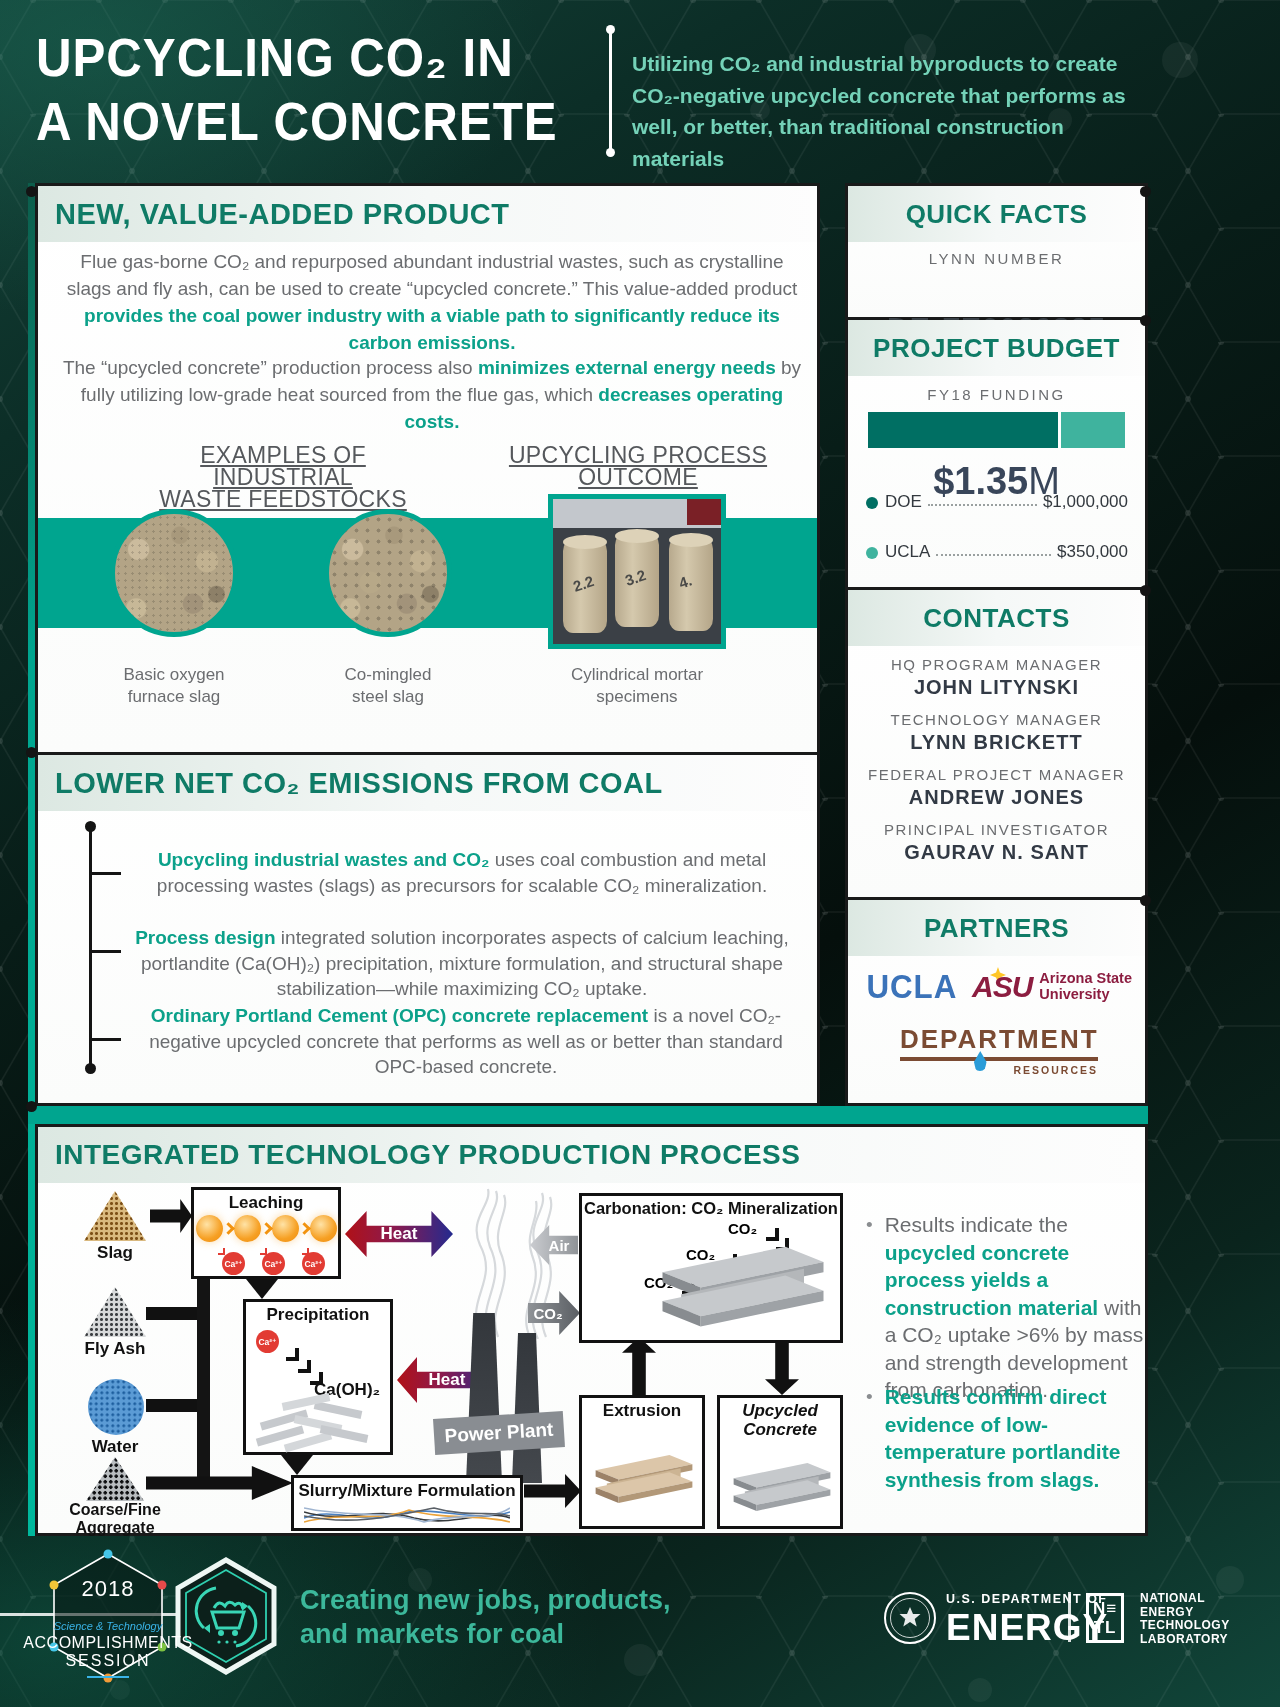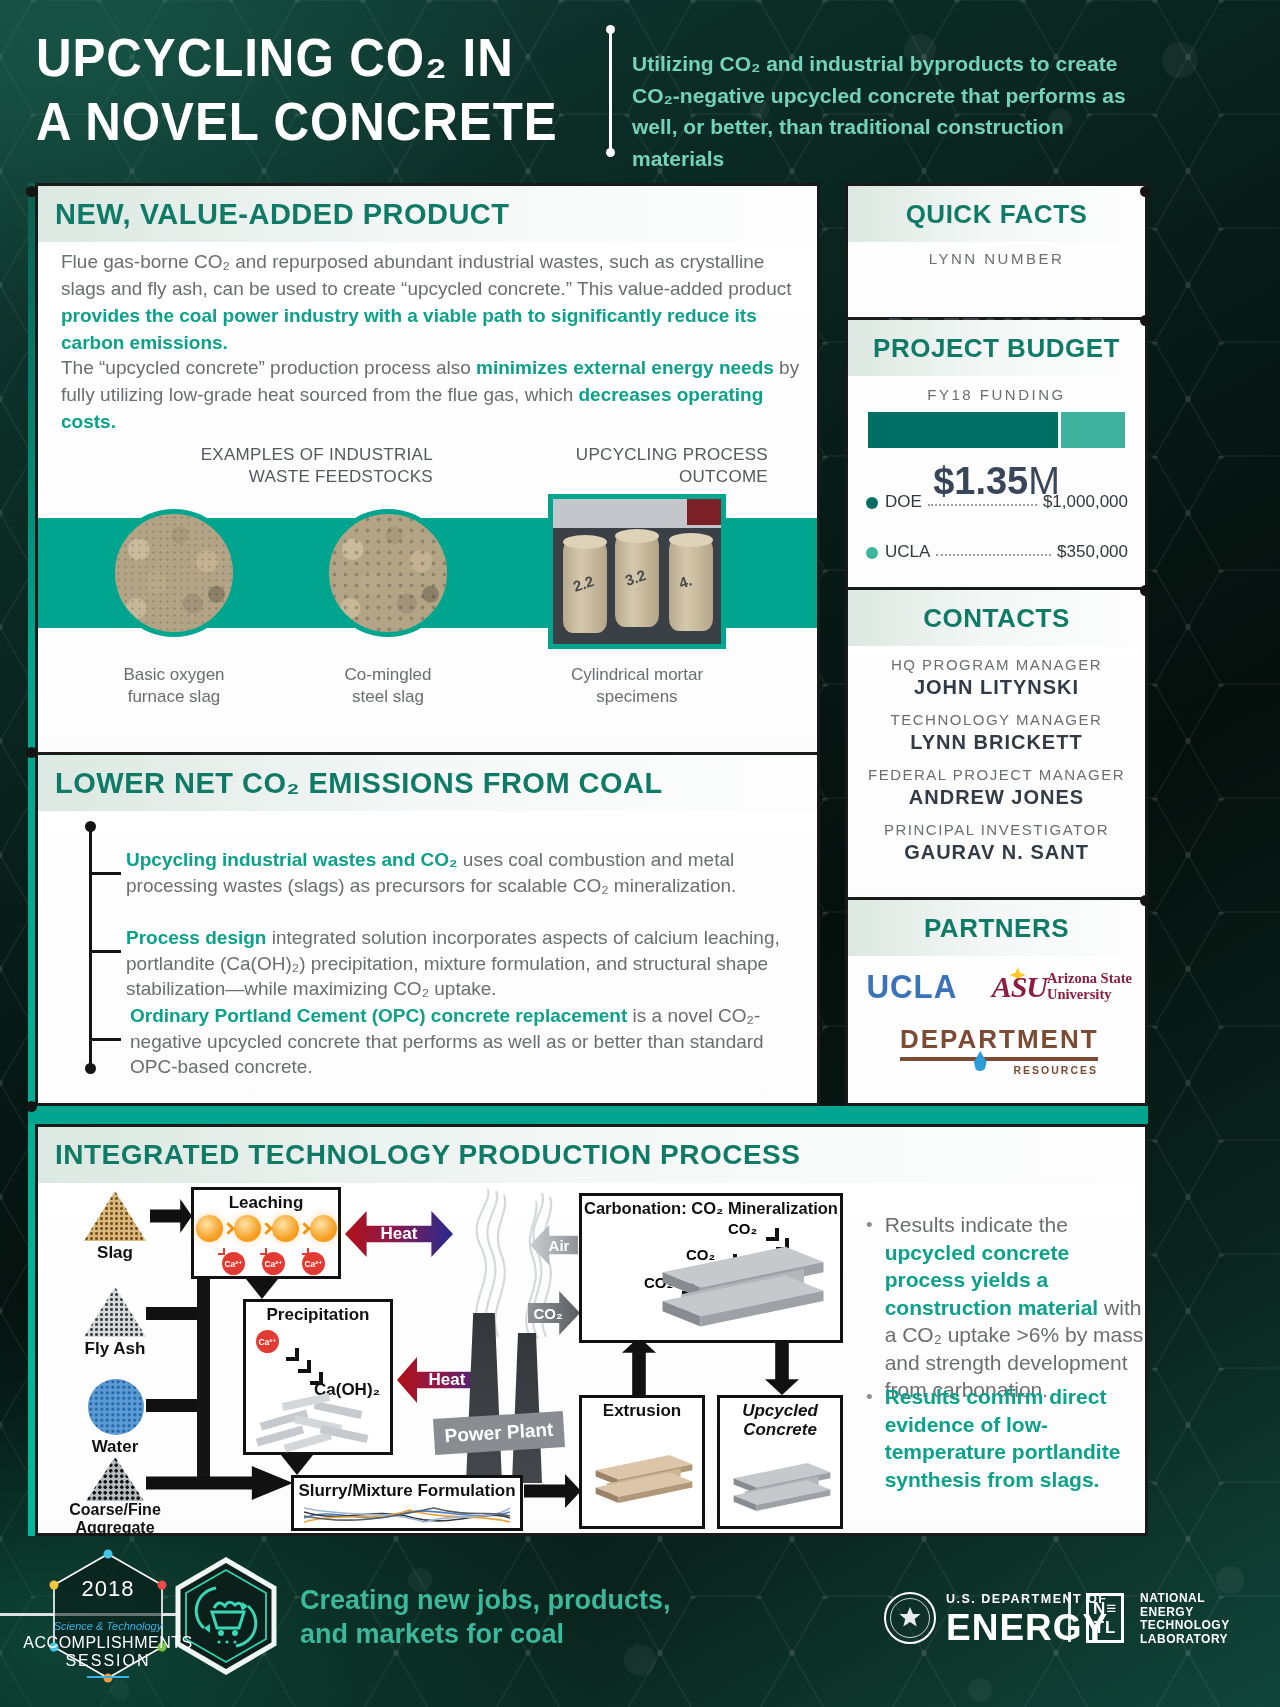--- a/index.html
+++ b/index.html
@@ -18,23 +18,23 @@
   .hdr-div{position:absolute;left:609px;top:30px;width:3px;height:122px;background:#fff;border-radius:2px;z-index:2;}
   .hdr-div::before,.hdr-div::after{content:'';position:absolute;left:-3px;width:9px;height:9px;border-radius:50%;background:#fff;}
   .hdr-div::before{top:-5px}.hdr-div::after{bottom:-5px}
   .hdr-sub{position:absolute;left:632px;top:48px;width:522px;color:#74d2b8;font-size:21px;font-weight:600;line-height:1.5;z-index:2;}
   
   .panel{position:absolute;background:linear-gradient(180deg,#ffffff,#fbfcfb);border:3px solid #191a1a;box-sizing:border-box;z-index:2;}
   .phead{position:absolute;left:0;right:0;top:0;height:56px;background:linear-gradient(90deg,#dce8e2,#f5f8f7 50%,#fdfdfd);display:flex;align-items:center;}
   .phead .pt{color:#0f7b66;font-weight:700;font-size:29px;letter-spacing:.5px;padding-left:17px;}
   .phead.center{justify-content:center}.phead.center .pt{padding-left:0;font-size:26px;}
   .seg-hl{color:#0ba18a;font-weight:700;}
-  .body-par{position:absolute;color:#6b6d70;font-size:19px;line-height:27px;}
-  
-  .figcap{position:absolute;color:#55585c;font-size:17px;line-height:22px;text-align:right;letter-spacing:.3px;}
+  .body-par{position:absolute;color:#6b6d70;font-size:19px;line-height:27px;text-align:center;}
+  
+  .figcap{position:absolute;color:#55585c;font-size:23px;line-height:22px;text-align:center;letter-spacing:.3px;text-decoration:underline;}
   .tealband{position:absolute;left:0;right:0;background:#00a58f;}
   .fig-circle{position:absolute;width:128px;height:128px;border-radius:50%;border:5px solid #00a58f;box-sizing:border-box;
     background:
       radial-gradient(circle at 20% 30%, #cbbb9d 0 8%, transparent 9%),
       radial-gradient(circle at 55% 18%, #a8997c 0 7%, transparent 8%),
       radial-gradient(circle at 78% 40%, #c2b291 0 9%, transparent 10%),
       radial-gradient(circle at 35% 58%, #b7a888 0 10%, transparent 11%),
       radial-gradient(circle at 66% 76%, #a2937a 0 8%, transparent 9%),
       radial-gradient(circle at 18% 80%, #c7b897 0 7%, transparent 8%),
       radial-gradient(circle at 86% 68%, #8d8068 0 6%, transparent 7%),
@@ -59,21 +59,21 @@
   .bar .sg2{background:#3fb39e;height:100%;border-left:3px solid #fff;box-sizing:border-box;}
   .total{position:absolute;left:0;right:0;text-align:center;color:#39465a;font-size:38px;font-weight:700;}
   .total .m{font-weight:400;}
   .legrow{position:absolute;display:flex;align-items:flex-end;color:#33393f;font-size:17px;}
   .legrow .dot{width:12px;height:12px;border-radius:50%;margin:0 7px 3px 0;}
   .legrow .leader{flex:1;border-bottom:2px dotted #9aa0a0;margin:0 6px 6px;}
   .crole{position:absolute;left:0;right:0;text-align:center;color:#6b6d70;font-size:15px;letter-spacing:1.5px;}
   .cname{position:absolute;left:0;right:0;text-align:center;color:#323a45;font-size:20px;font-weight:700;letter-spacing:1px;}
   
   .ucla{color:#3b73b9;font-size:33px;font-weight:700;letter-spacing:1px;transform:scaleX(.95);}
-  .asu{display:flex;align-items:center;font-family:Liberation Serif, serif;}
+  .asu{display:flex;align-items:center;gap:7px;}
   .asu .abbr{position:relative;color:#8c1d40;font-size:30px;font-weight:800;font-style:italic;letter-spacing:-1px;}
   .asu .abbr::before{content:'';position:absolute;left:18px;top:-3px;width:16px;height:16px;background:#ffc627;clip-path:polygon(50% 0,62% 35%,100% 50%,62% 65%,50% 100%,38% 65%,0 50%,38% 35%);z-index:-1;}
   .asu .txt{color:#8c1d40;font-size:14.5px;font-weight:700;line-height:1.1;}
   .hw{position:absolute;text-align:center;}
   .hw .word{color:#7b4b33;font-size:26px;font-weight:800;letter-spacing:2px;}
   .hw .rule{position:relative;height:4px;background:#7b4b33;margin-top:2px;}
   .hw .flame{position:absolute;left:37%;top:-6px;width:14px;height:20px;background:#2b9cd8;border-radius:50% 50% 50% 50%/60% 60% 40% 40%;clip-path:polygon(50% 0,95% 55%,80% 100%,20% 100%,5% 55%);}
   .hw .res{color:#7b4b33;font-size:10.5px;font-weight:700;letter-spacing:2px;text-align:right;margin-top:3px;}
   
   .dbox{position:absolute;background:#fff;border:3px solid #111;box-sizing:border-box;}

